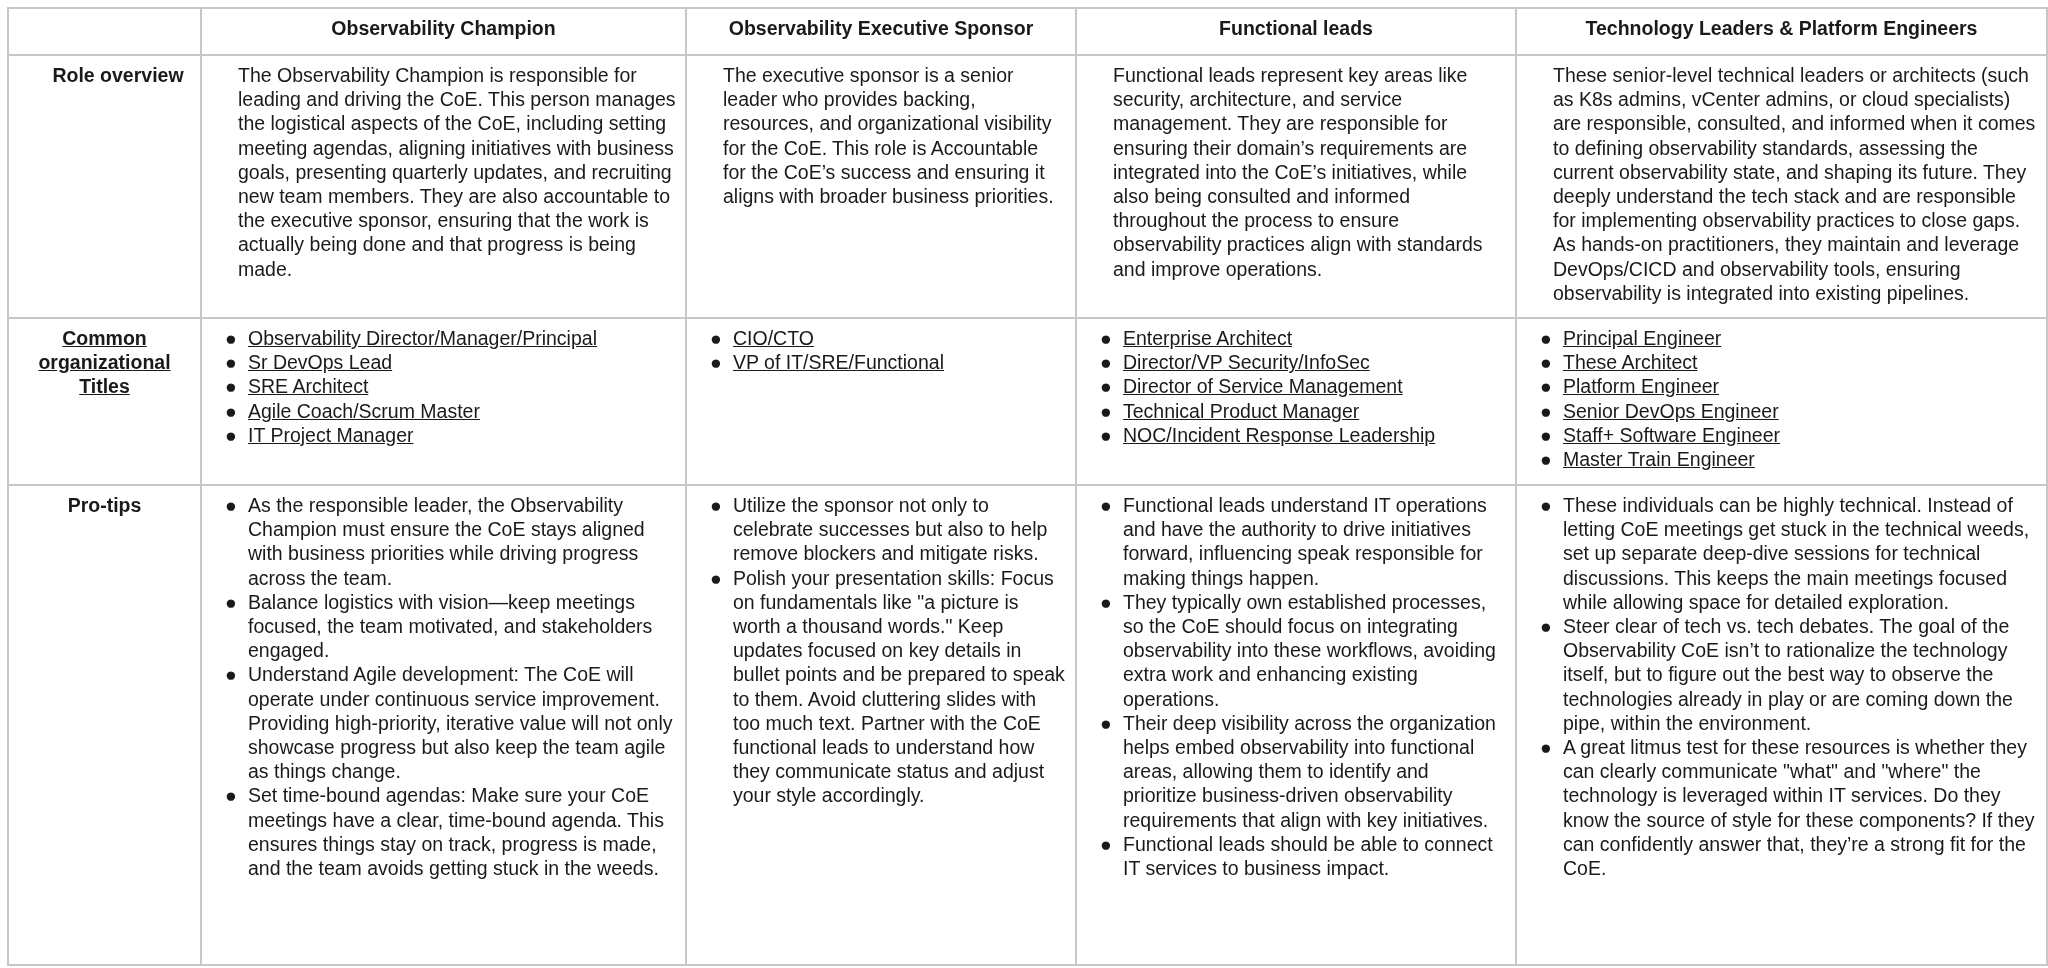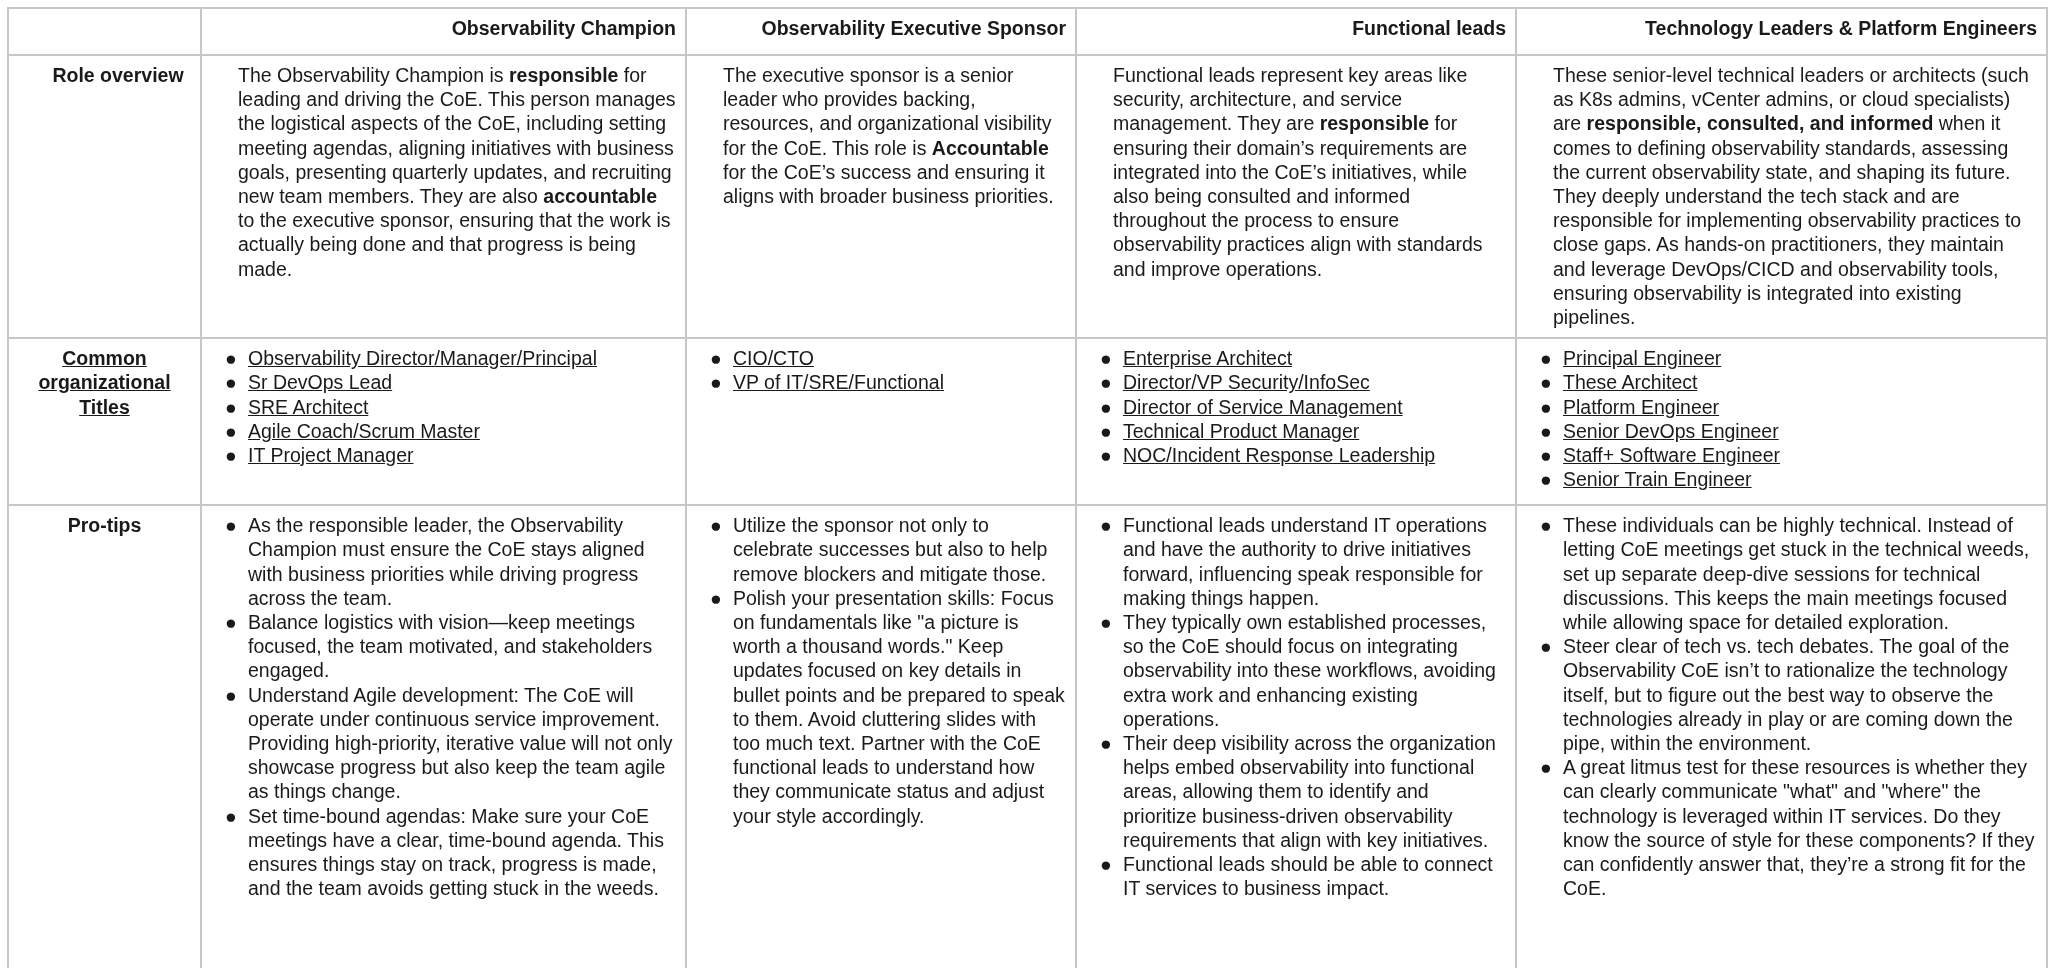--- a/index.html
+++ b/index.html
@@ -13,26 +13,26 @@
       vertical-align: top;
       font-size: 19.5px;
       line-height: 24.2px;
       padding: 7px 9px 8px 9px;
     }
     col.c0 { width: 193px; }
     col.c1 { width: 485px; }
     col.c2 { width: 390px; }
     col.c3 { width: 440px; }
     col.c4 { width: 531px; }
-    th.head { height: 30px; font-weight: bold; text-align: right; vertical-align: middle; padding: 5px 6px; font-size: 19.5px; }
+    th.head { height: 30px; font-weight: bold; text-align: center; vertical-align: middle; padding: 5px 6px; font-size: 19.5px; }
     td.rowhead { font-weight: bold; text-align: center; vertical-align: middle; }
     tr.r-overview td { height: 246px; padding-left: 36px; }
     tr.r-titles td { height: 150px; text-decoration: underline; }
     tr.r-tips td { height: 463px; border-radius: 27px; }
-    b { font-weight: bold; }
+    b { font-weight: normal; }
     ul { margin: 0; padding: 0; list-style: none; }
     ul li { position: relative; padding-left: 37px; }
     ul li .bullet { position: absolute; left: 14px; top: 0; }
     .tips-text { font-family: "Liberation Sans", sans-serif; font-size: 19.5px; }
   </style>
 </head>
 <body>
 
 <table class="roles">
   <colgroup>
@@ -85,37 +85,37 @@
             <li><span class="bullet">●</span><span>NOC/Incident Response Leadership</span></li>
           </ul>
         </td>
       <td>
           <ul>
             <li><span class="bullet">●</span><span>Principal Engineer</span></li>
             <li><span class="bullet">●</span><span>These Architect</span></li>
             <li><span class="bullet">●</span><span>Platform Engineer</span></li>
             <li><span class="bullet">●</span><span>Senior DevOps Engineer</span></li>
             <li><span class="bullet">●</span><span>Staff+ Software Engineer</span></li>
-            <li><span class="bullet">●</span><span>Senior Train Engineer</span></li>
+            <li><span class="bullet">●</span><span>Master Train Engineer</span></li>
           </ul>
         </td>
     </tr>
     <tr class="r-tips">
       <td class="rowhead">Pro-tips</td>
       <td class="tips-text">
           <ul>
             <li><span class="bullet">●</span><span>As the responsible leader, the Observability Champion must ensure the CoE stays aligned with business priorities while driving progress across the team.</span></li>
             <li><span class="bullet">●</span><span>Balance logistics with vision—keep meetings focused, the team motivated, and stakeholders engaged.</span></li>
             <li><span class="bullet">●</span><span>Understand Agile development: The CoE will operate under continuous service improvement. Providing high-priority, iterative value will not only showcase progress but also keep the team agile as things change.</span></li>
             <li><span class="bullet">●</span><span>Set time-bound agendas: Make sure your CoE meetings have a clear, time-bound agenda. This ensures things stay on track, progress is made, and the team avoids getting stuck in the weeds.</span></li>
           </ul>
         </td>
       <td class="tips-text">
           <ul>
-            <li><span class="bullet">●</span><span>Utilize the sponsor not only to celebrate successes but also to help remove blockers and mitigate those.</span></li>
+            <li><span class="bullet">●</span><span>Utilize the sponsor not only to celebrate successes but also to help remove blockers and mitigate risks.</span></li>
             <li><span class="bullet">●</span><span>Polish your presentation skills: Focus on fundamentals like "a picture is worth a thousand words." Keep updates focused on key details in bullet points and be prepared to speak to them. Avoid cluttering slides with too much text. Partner with the CoE functional leads to understand how they communicate status and adjust your style accordingly.</span></li>
           </ul>
         </td>
       <td class="tips-text">
           <ul>
             <li><span class="bullet">●</span><span>Functional leads understand IT operations and have the authority to drive initiatives forward, influencing speak responsible for making things happen.</span></li>
             <li><span class="bullet">●</span><span>They typically own established processes, so the CoE should focus on integrating observability into these workflows, avoiding extra work and enhancing existing operations.</span></li>
             <li><span class="bullet">●</span><span>Their deep visibility across the organization helps embed observability into functional areas, allowing them to identify and prioritize business-driven observability requirements that align with key initiatives.</span></li>
             <li><span class="bullet">●</span><span>Functional leads should be able to connect IT services to business impact.</span></li>
           </ul>

